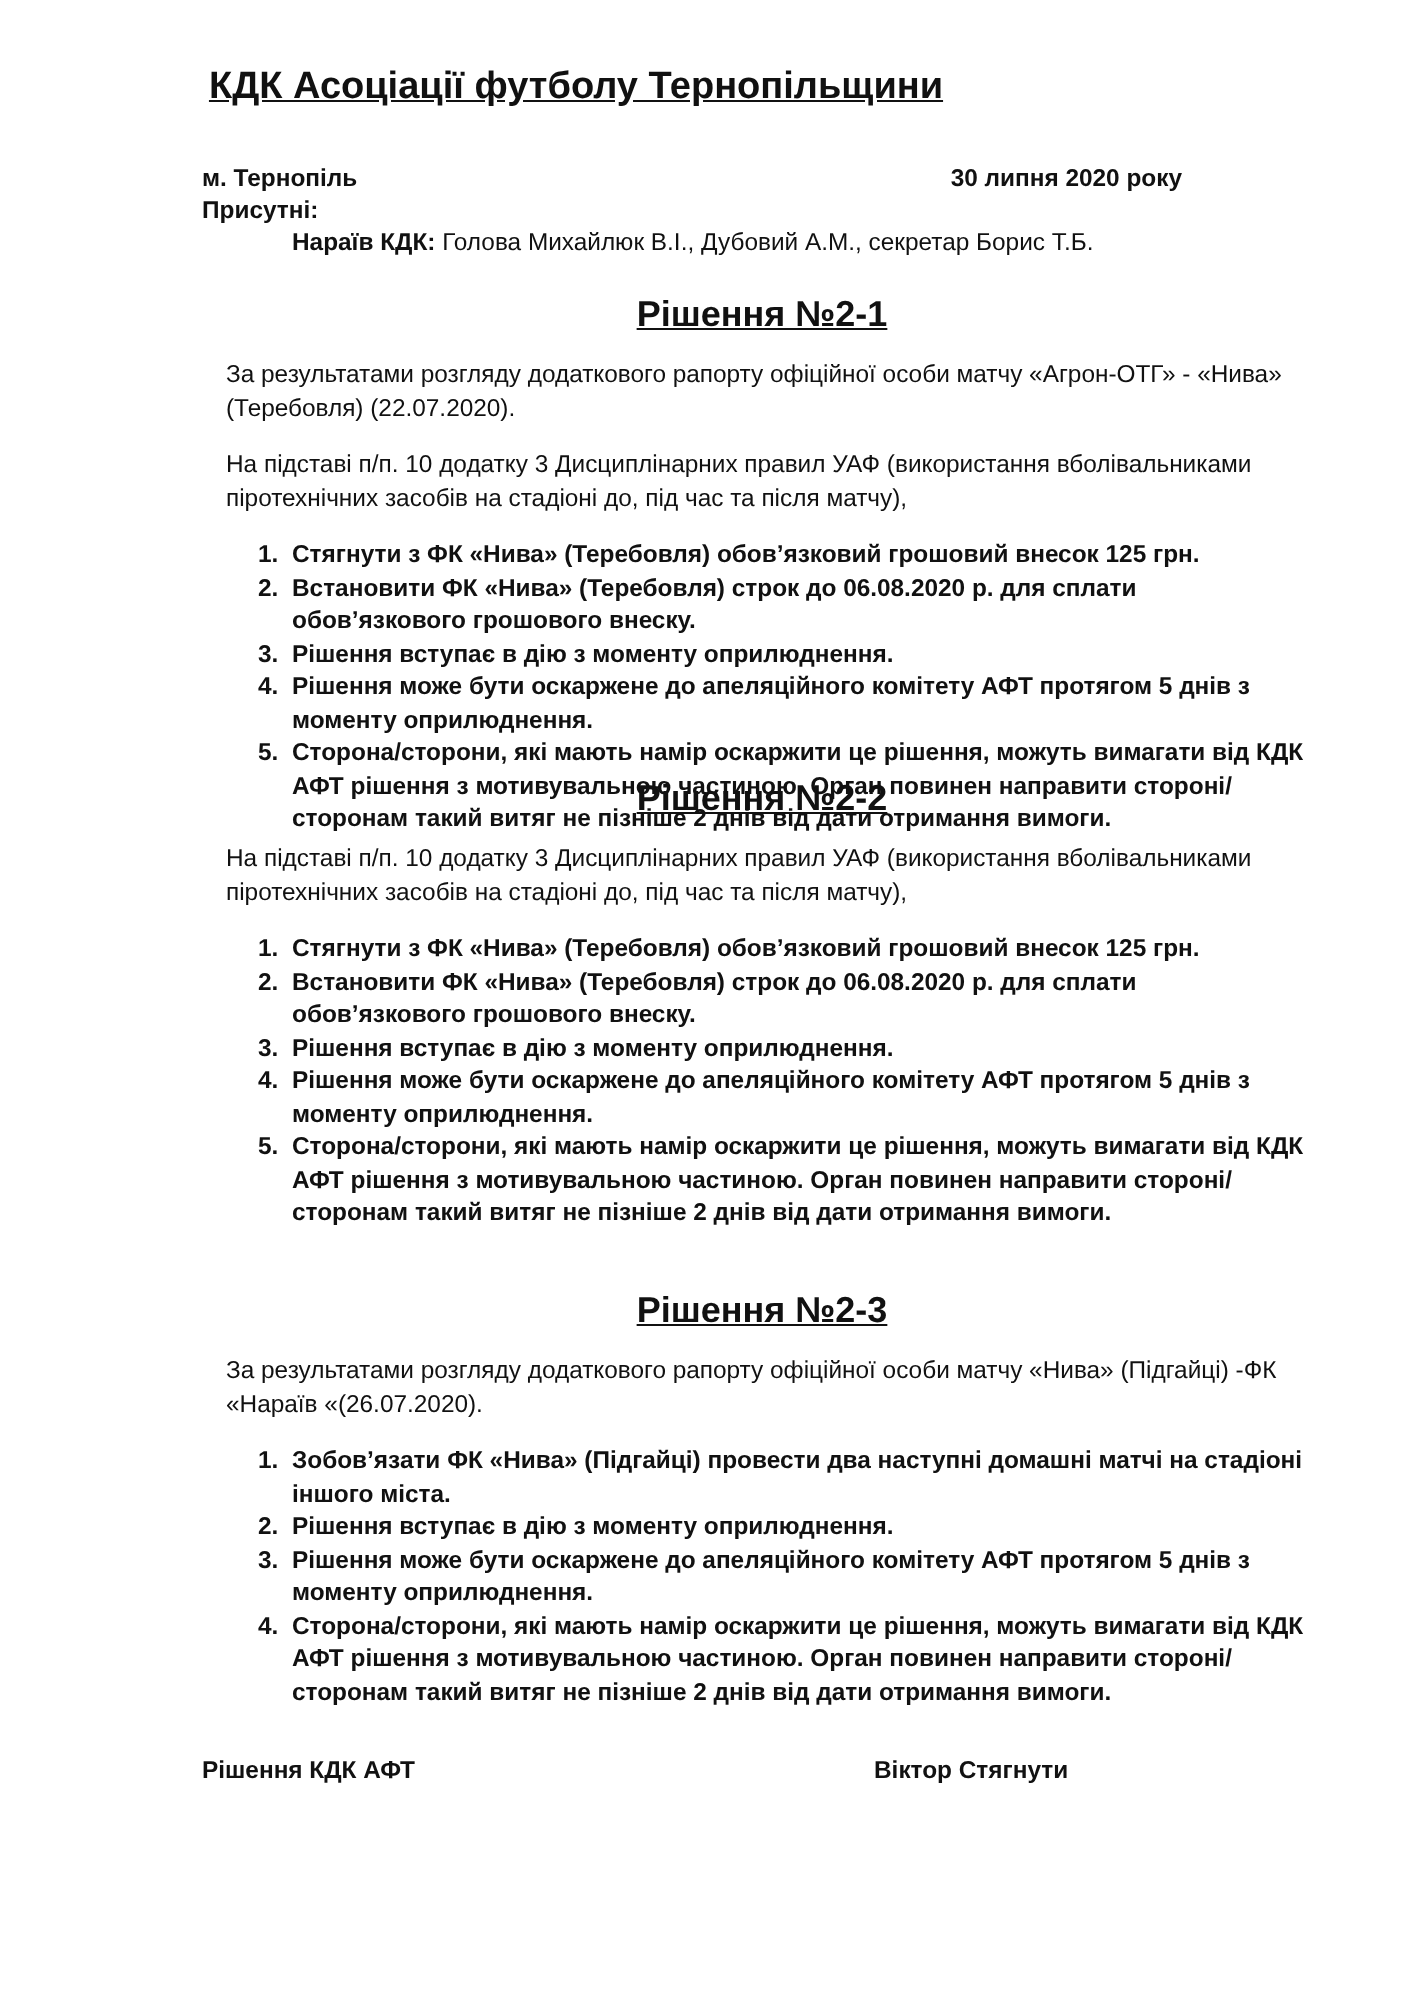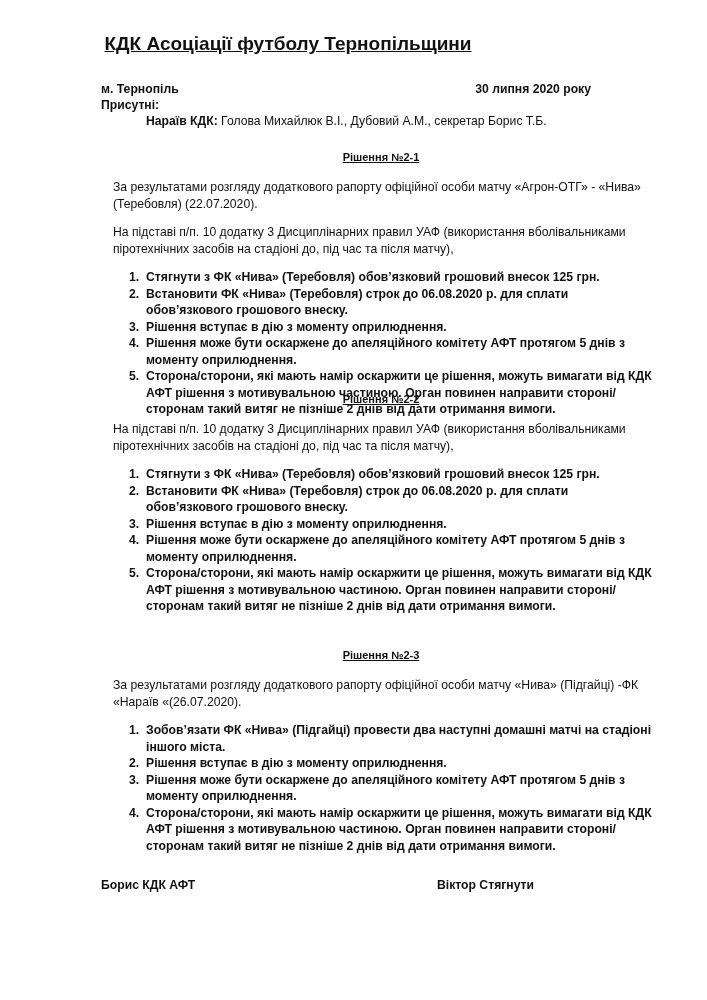--- a/index.html
+++ b/index.html
@@ -11,21 +11,21 @@
     .title {
       position: absolute; top: 36px; left: 0; width: 576px; text-align: center;
       font-size: 19px; font-weight: bold; text-decoration: underline;
     }
     .hdr-row { position: absolute; left: 101px; width: 490px; font-weight: bold; }
     .hdr-row .right { position: absolute; right: 0; top: 0; }
     .members { position: absolute; left: 146px; top: 113px; }
     .members b { font-weight: bold; }
     .section { position: absolute; left: 101px; width: 560px; }
     .sec-title {
-      text-align: center; font-weight: bold; font-size: 11px;
+      text-align: center; font-weight: bold; font-size: 18px;
       text-decoration: underline; line-height: 20px; margin-bottom: 1px;
     }
     .para { margin: 12px; }
     ol { margin: 0; padding-left: 0; list-style: none; }
     ol li {
       position: relative; padding-left: 45px; font-weight: bold;
       margin-left: 0; width: 510px;
     }
     ol li .num { position: absolute; left: 40px; width: 0; }
     ol li .num span { position: absolute; left: -12px; }
@@ -100,14 +100,14 @@
         </span><span>Рішення вступає в дію з моменту оприлюднення.</span></li>
     <li><span class="num">
           <span>3.</span>
         </span><span>Рішення може бути оскаржене до апеляційного комітету АФТ протягом 5 днів з моменту оприлюднення.</span></li>
     <li><span class="num">
           <span>4.</span>
         </span><span>Сторона/сторони, які мають намір оскаржити це рішення, можуть вимагати від КДК АФТ рішення з мотивувальною частиною. Орган повинен направити стороні/сторонам такий витяг не пізніше 2 днів від дати отримання вимоги.</span></li>
   </ol>
 </div>
 
-<div class="sig" style="left:101px">Борис КДК АФТ</div>
+<div class="sig" style="left:101px">Рішення КДК АФТ</div>
 <div class="sig" style="left:437px">Віктор Стягнути</div>
 
 </body></html>

